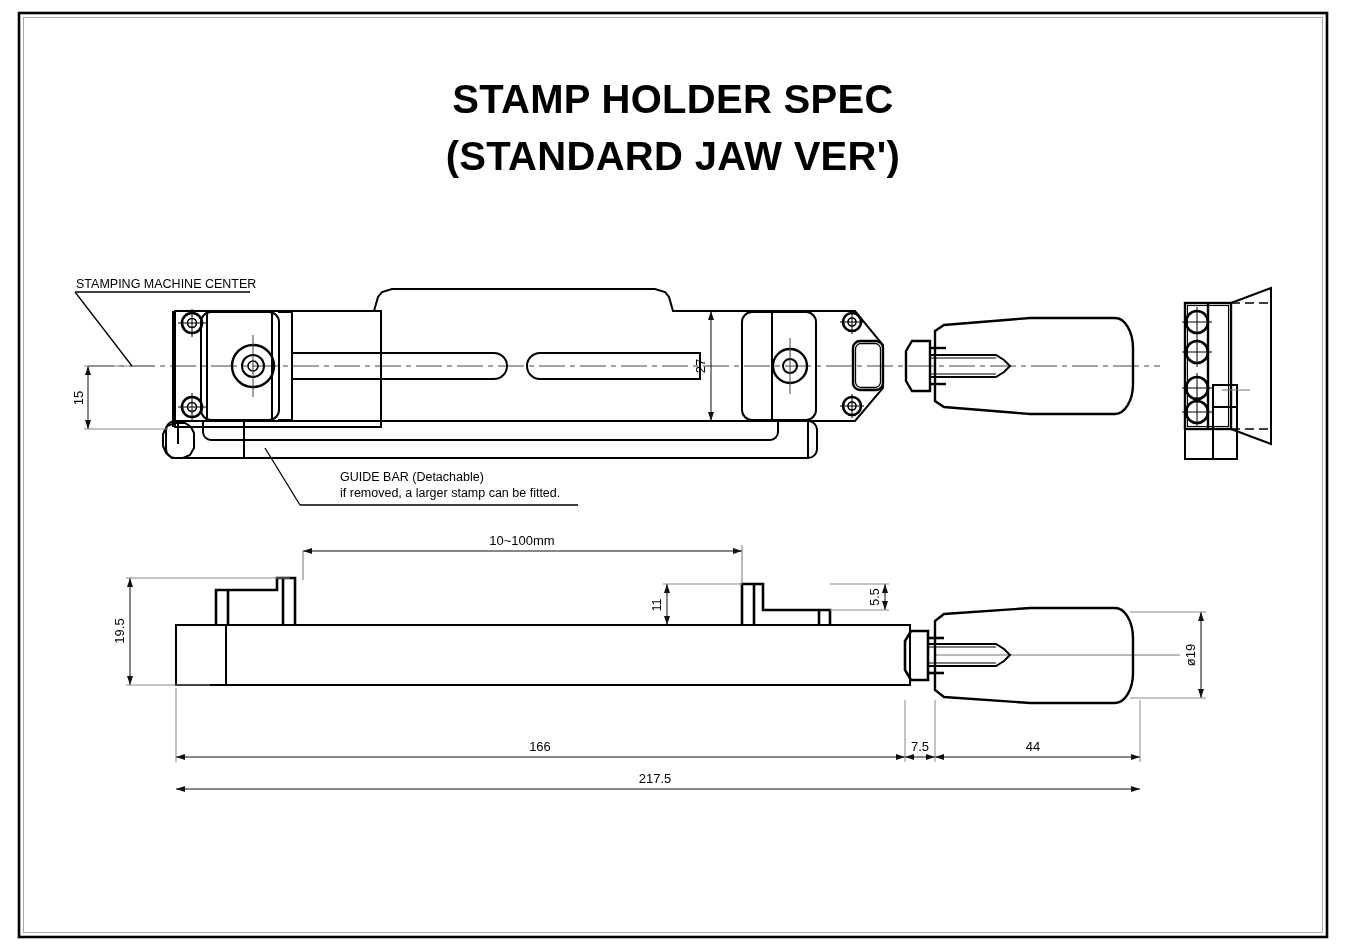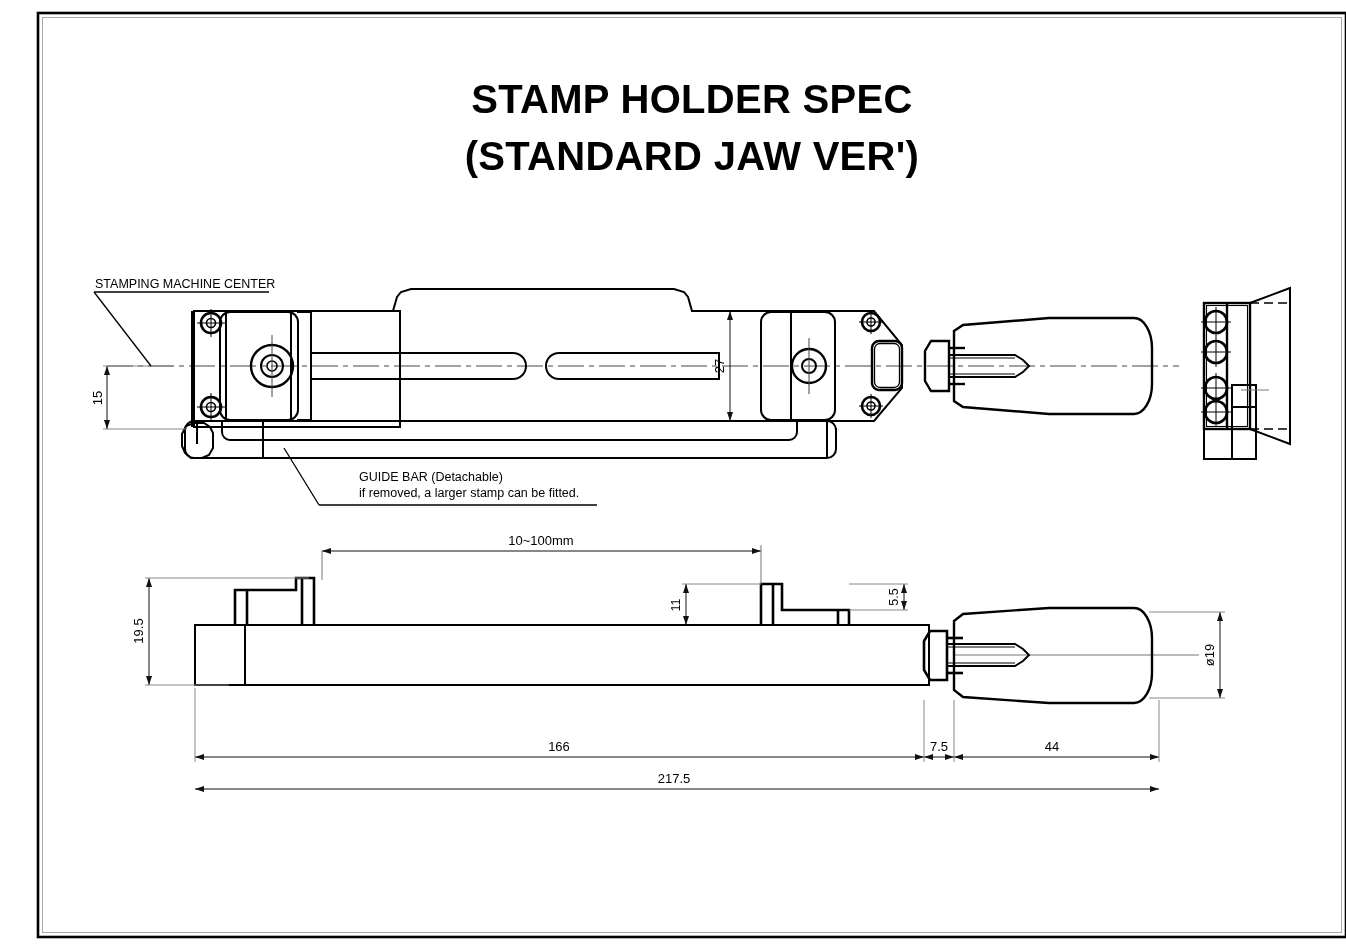--- a/index.html
+++ b/index.html
@@ -1,18 +1,18 @@
 <!DOCTYPE html>
 <html><head>
 <meta charset="utf-8">
 <style>
   html,body{margin:0;padding:0;background:#ffffff;}
   body{width:1346px;height:952px;overflow:hidden;
        font-family:"Liberation Sans",sans-serif;color:#000;}
-  #sheet{position:relative;width:1092px;height:952px;background:#fff;padding-left:19px;}
+  #sheet{position:relative;width:1092px;height:952px;background:#fff;}
   svg{display:block;}
   .ttl{font-family:"Liberation Sans",sans-serif;font-weight:bold;font-size:40px;
        letter-spacing:.3px;}
   .note{font-family:"Liberation Sans",sans-serif;font-size:12.5px;}
   .dim{font-family:"Liberation Sans",sans-serif;font-size:13px;}
   .dimsm{font-family:"Liberation Sans",sans-serif;font-size:12.5px;}
 </style>
 </head>
 <body>
 

